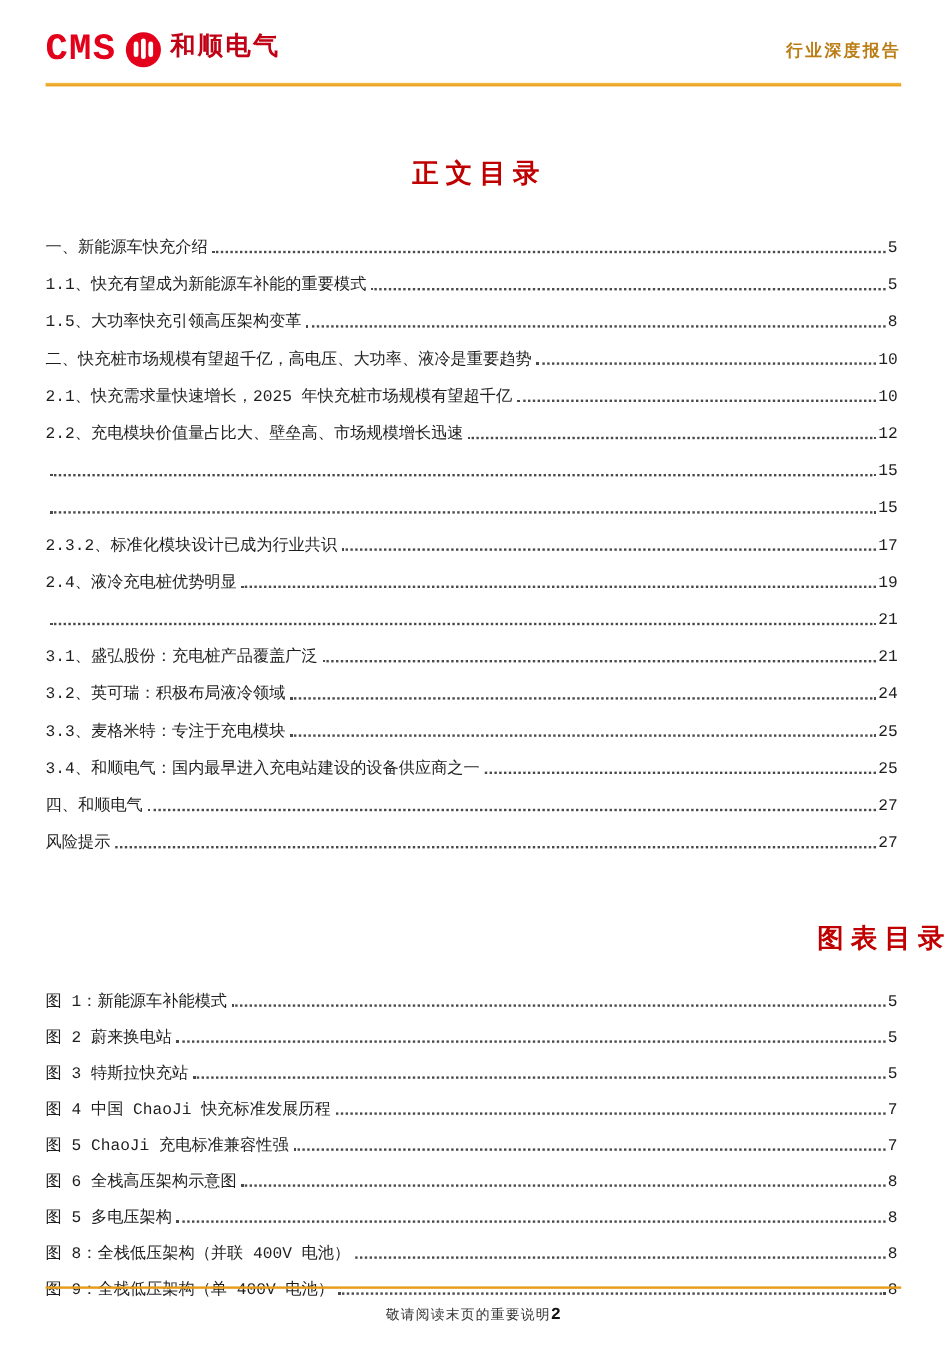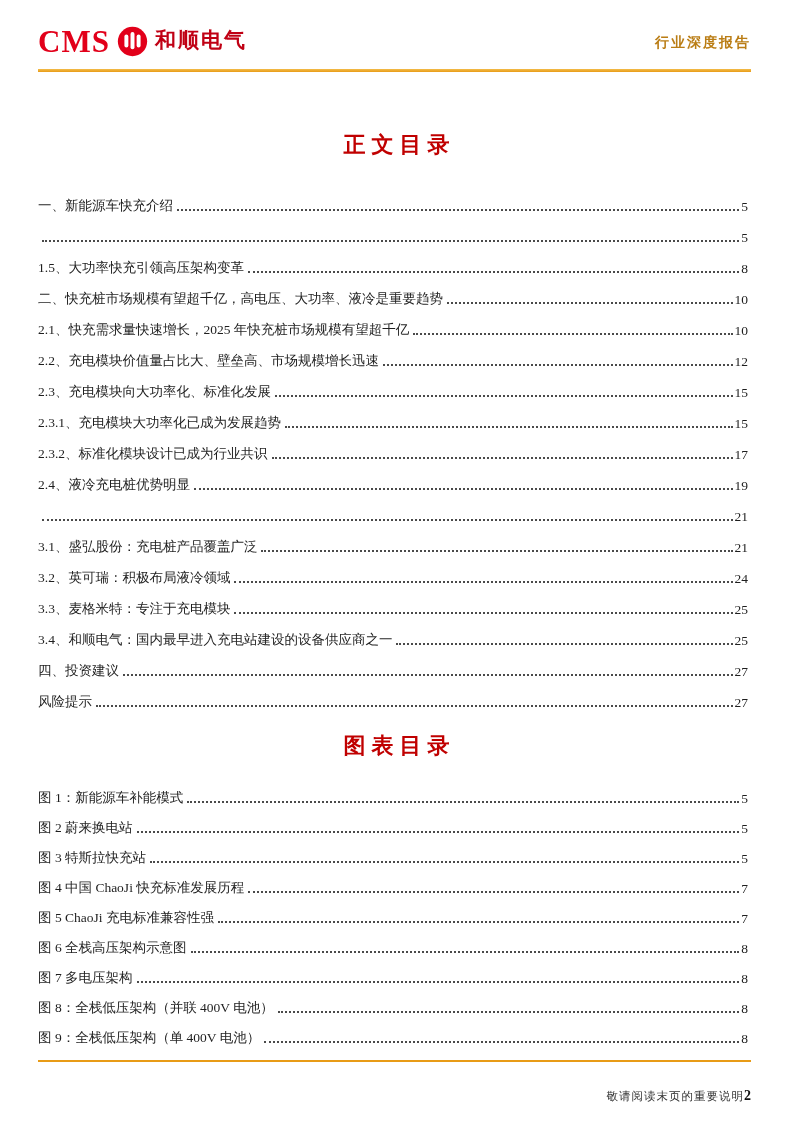--- a/index.html
+++ b/index.html
@@ -5,20 +5,21 @@
   * { margin:0; padding:0; box-sizing:border-box; }
   html,body { background:#ffffff; }
   body { font-family:"Liberation Serif","DejaVu Serif",serif; }
   .page {
     position:relative;
     width:793px; height:1122px;
     margin:0 auto;
     background:#ffffff;
     color:#1e1e1e;
     overflow:hidden;
+    font-family:Liberation Mono, monospace;
   }
   
   .header {
     display:flex; justify-content:space-between; align-items:flex-end;
     padding:26px 42px 12px 38px;
   }
   .logo { display:flex; align-items:center; gap:7px; }
   .logo-cms {
     font-size:31px; font-weight:bold; color:#E2001A;
     letter-spacing:1px; line-height:1;
@@ -37,21 +38,21 @@
     height:3px; margin:0 42px 0 38px;
     background:linear-gradient(to bottom,#F3BC4A,#E89B17);
   }
   
   .section-title {
     text-align:center; color:#C00000;
     font-size:22px; font-weight:bold;
     letter-spacing:6px; text-indent:6px;
   }
   .toc-title-main { margin-top:58px; }
-  .toc-title-figures { margin-top:20px; }
+  .toc-title-figures { margin-top:56px;text-align:right; }
   
   .toc-list { margin:24px 45px 0 38px; }
   .toc-list-figures { margin-top:16px; }
   .toc-item {
     display:flex; align-items:flex-end;
     height:31px; font-size:13.5px; color:#1e1e1e;
     cursor:pointer;
   }
   .toc-list-figures .toc-item { height:30px; }
   .toc-label { white-space:nowrap; }
@@ -60,22 +61,22 @@
     margin:0 2px 4px 4px;
     border-bottom:2px dotted #4a4a4a;
   }
   .toc-page { white-space:nowrap; }
   
   .footer {
     position:absolute; left:38px; right:42px; bottom:18px;
   }
   .footer-rule { height:2px; background:#E89B17; }
   .footer-row {
-    display:flex; justify-content:flex-end; align-items:baseline;
-    padding-top:26px;
+    display:flex; justify-content:center; align-items:baseline;
+    padding-top:14px;
   }
   .footer-note { font-size:11.5px; color:#333; letter-spacing:1px; }
   .footer-page { font-size:14px; font-weight:bold; color:#111; }
 </style>
 </head>
 <body>
 
 <div class="page">
 
   <header class="header">
@@ -98,20 +99,21 @@
 
   <main>
     <h1 class="section-title toc-title-main">正文目录</h1>
     <div id="toc-list" class="toc-list">
         <div class="toc-item">
           <span class="toc-label">一、新能源车快充介绍</span>
           <span class="toc-dots"></span>
           <span class="toc-page">5</span>
         </div>
         <div class="toc-item">
+          <span class="toc-label">1.1、快充有望成为新能源车补能的重要模式</span>
           <span class="toc-dots"></span>
           <span class="toc-page">5</span>
         </div>
         <div class="toc-item">
           <span class="toc-label">1.5、大功率快充引领高压架构变革</span>
           <span class="toc-dots"></span>
           <span class="toc-page">8</span>
         </div>
         <div class="toc-item">
           <span class="toc-label">二、快充桩市场规模有望超千亿，高电压、大功率、液冷是重要趋势</span>
@@ -122,26 +124,24 @@
           <span class="toc-label">2.1、快充需求量快速增长，2025 年快充桩市场规模有望超千亿</span>
           <span class="toc-dots"></span>
           <span class="toc-page">10</span>
         </div>
         <div class="toc-item">
           <span class="toc-label">2.2、充电模块价值量占比大、壁垒高、市场规模增长迅速</span>
           <span class="toc-dots"></span>
           <span class="toc-page">12</span>
         </div>
         <div class="toc-item">
-          <span class="toc-label">2.3、充电模块向大功率化、标准化发展</span>
           <span class="toc-dots"></span>
           <span class="toc-page">15</span>
         </div>
         <div class="toc-item">
-          <span class="toc-label">2.3.1、充电模块大功率化已成为发展趋势</span>
           <span class="toc-dots"></span>
           <span class="toc-page">15</span>
         </div>
         <div class="toc-item">
           <span class="toc-label">2.3.2、标准化模块设计已成为行业共识</span>
           <span class="toc-dots"></span>
           <span class="toc-page">17</span>
         </div>
         <div class="toc-item">
           <span class="toc-label">2.4、液冷充电桩优势明显</span>
@@ -166,21 +166,21 @@
           <span class="toc-label">3.3、麦格米特：专注于充电模块</span>
           <span class="toc-dots"></span>
           <span class="toc-page">25</span>
         </div>
         <div class="toc-item">
           <span class="toc-label">3.4、和顺电气：国内最早进入充电站建设的设备供应商之一</span>
           <span class="toc-dots"></span>
           <span class="toc-page">25</span>
         </div>
         <div class="toc-item">
-          <span class="toc-label">四、投资建议</span>
+          <span class="toc-label">四、和顺电气</span>
           <span class="toc-dots"></span>
           <span class="toc-page">27</span>
         </div>
         <div class="toc-item">
           <span class="toc-label">风险提示</span>
           <span class="toc-dots"></span>
           <span class="toc-page">27</span>
         </div>
       </div>
 
@@ -210,21 +210,21 @@
           <span class="toc-label">图 5 ChaoJi 充电标准兼容性强</span>
           <span class="toc-dots"></span>
           <span class="toc-page">7</span>
         </div>
         <div class="toc-item">
           <span class="toc-label">图 6 全栈高压架构示意图</span>
           <span class="toc-dots"></span>
           <span class="toc-page">8</span>
         </div>
         <div class="toc-item">
-          <span class="toc-label">图 7 多电压架构</span>
+          <span class="toc-label">图 5 多电压架构</span>
           <span class="toc-dots"></span>
           <span class="toc-page">8</span>
         </div>
         <div class="toc-item">
           <span class="toc-label">图 8：全栈低压架构（并联 400V 电池）</span>
           <span class="toc-dots"></span>
           <span class="toc-page">8</span>
         </div>
         <div class="toc-item">
           <span class="toc-label">图 9：全栈低压架构（单 400V 电池）</span>

